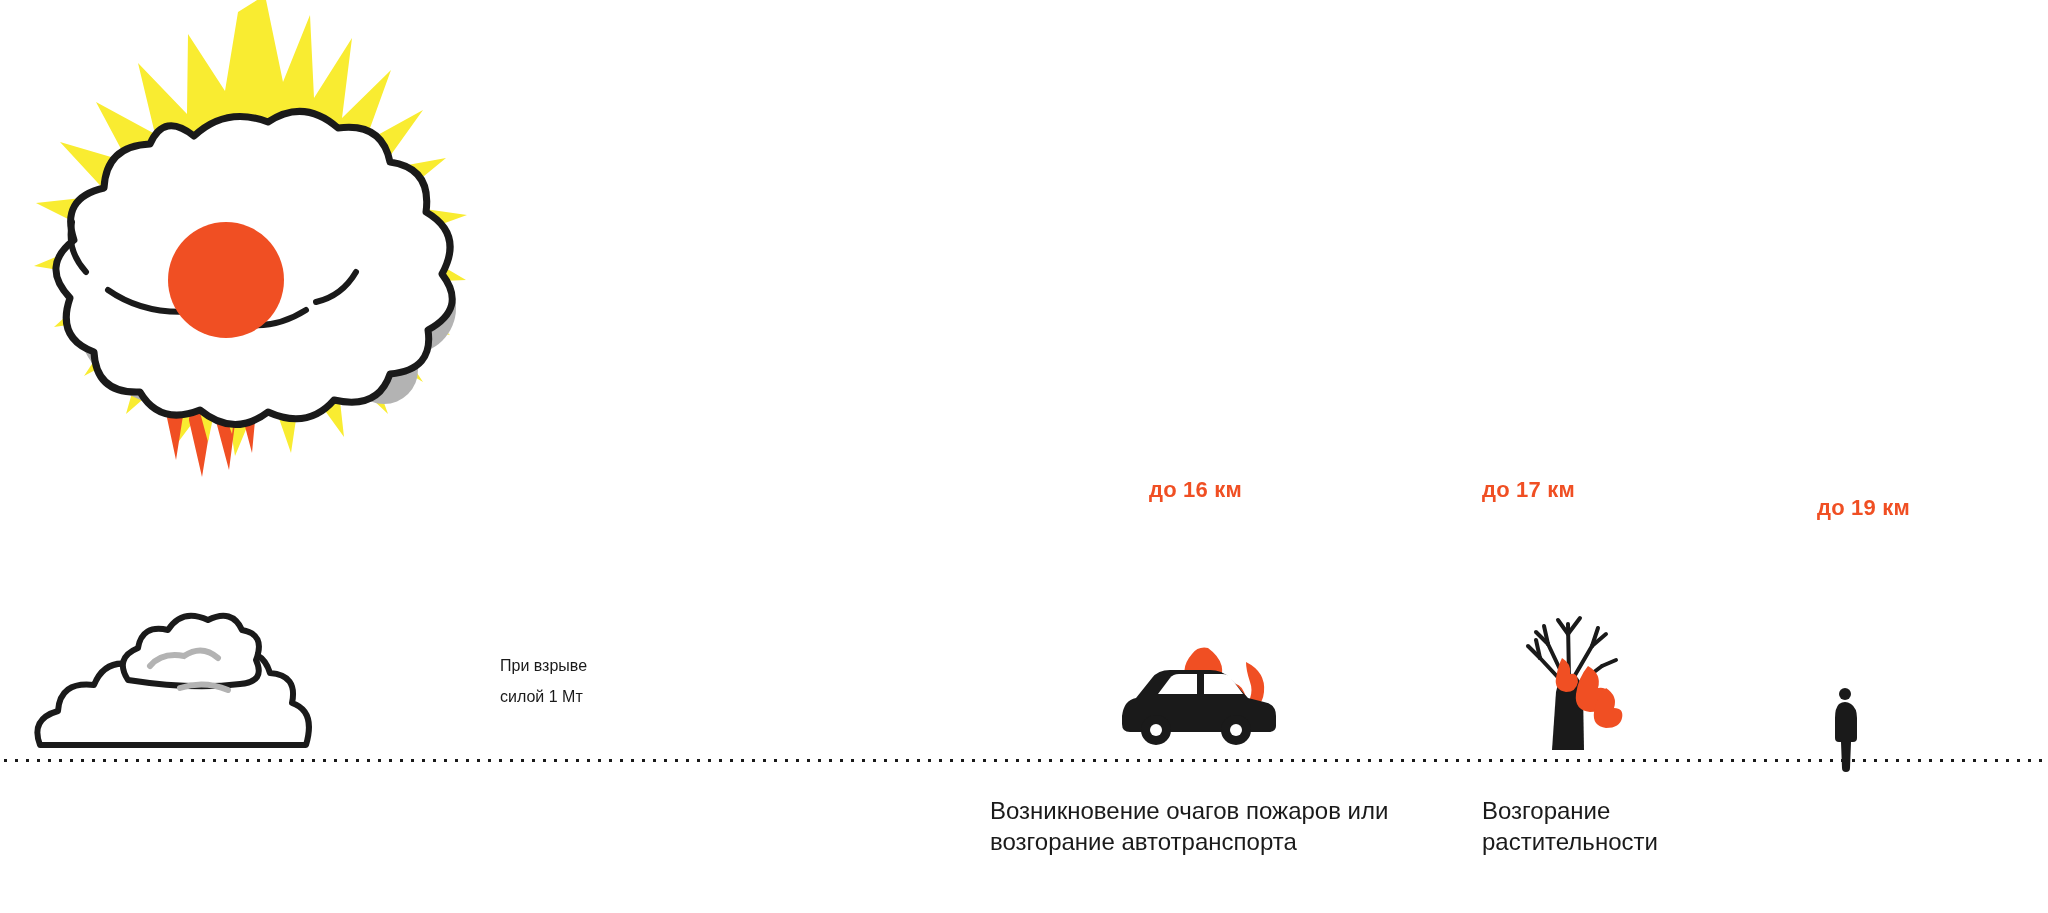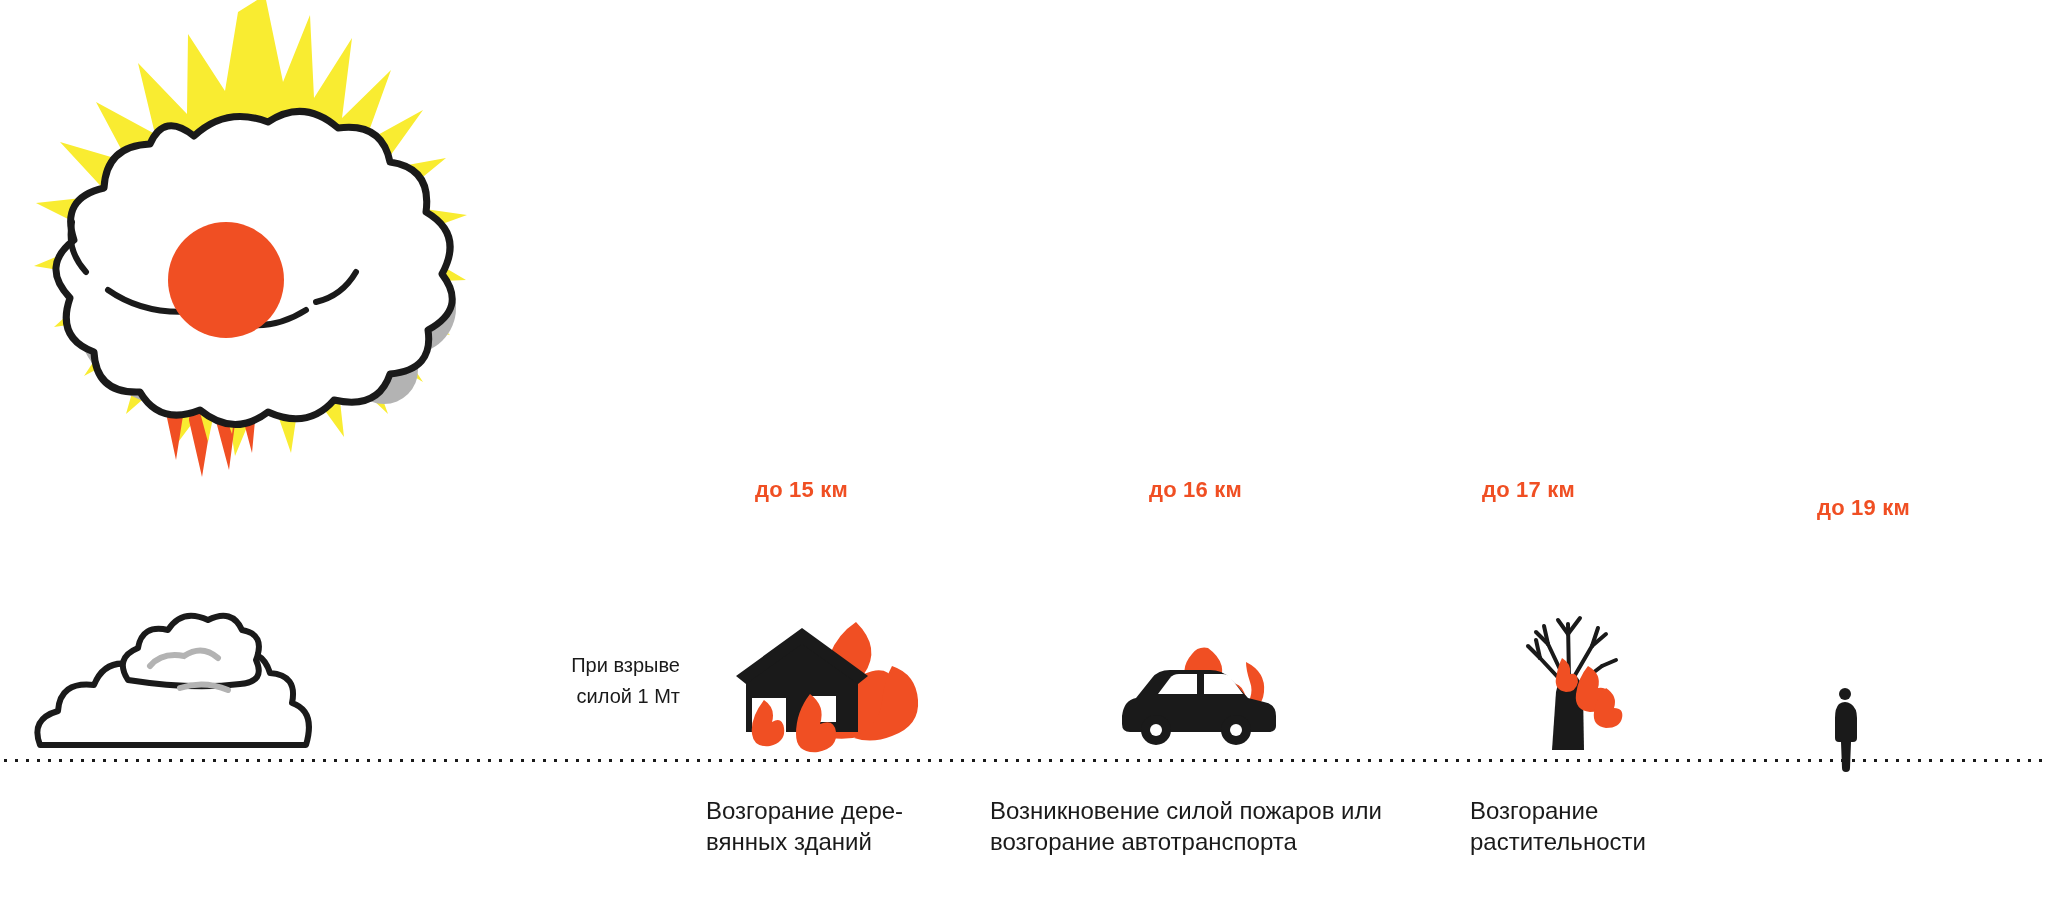--- a/index.html
+++ b/index.html
@@ -41,22 +41,21 @@
     background-repeat: repeat-x;
     background-position: 0 50%;
   }
 
   
   .blast-caption {
     position: absolute;
     left: 500px;
     top: 650px;
     width: 180px;
-    text-align: right;
-    font-size: 20px;
+    font-size: 16px;
     line-height: 31px;
     color: #1a1a1a;
     white-space: pre-line;
   }
 
   
   .col {
     position: absolute;
     top: 0;
     height: 913px;
@@ -96,21 +95,21 @@
   #col-buildings .desc { left: 0px; width: 290px; }
 
   #col-vehicles { left: 990px; width: 360px; }
   #col-vehicles .dist { left: 159px; }
   #col-vehicles .icon { left: 110px; }
   #col-vehicles .desc { left: 0px; width: 460px; }
 
   #col-vegetation { left: 1470px; width: 220px; }
   #col-vegetation .dist { left: 12px; }
   #col-vegetation .icon { left: 0px; }
-  #col-vegetation .desc { left: 0px; width: 210px; }
+  #col-vegetation .desc { left: 12px; width: 210px; }
 
   #col-skin { left: 1690px; width: 340px; margin-top: 18px; }
   #col-skin .dist { left: 127px; }
   #col-skin .icon { left: 95px; }
   #col-skin .desc { left: 0px; width: 330px; }
 </style>
 </head>
 <body>
 
 <div id="stage">
@@ -181,45 +180,20 @@
         <circle cx="246" cy="290" r="58" fill="#f04f23"></circle>
       </g>
     </svg>
   </div>
 
   <div class="ground-line"></div>
 
   <div class="blast-caption">При взрыве
 силой 1 Мт</div>
 
-  <div class="col" id="col-buildings">
-    <div class="dist">до 15 км</div>
-    <div class="icon">
-      <svg viewBox="0 0 240 160" width="240" height="160">
-
-        <path d="M150,22 q26,26 8,52 q22,-10 30,6 q16,26 -12,46 q-22,16 -52,12
-                 q20,-26 6,-44 q-16,-18 -6,-40 q8,-20 26,-32 z" fill="#f04f23"></path>
-        <path d="M186,66 q24,8 26,34 q2,26 -26,36 q-20,8 -38,2 q26,-14 28,-36 q2,-22 10,-36 z" fill="#f04f23"></path>
-
-        <path d="M40,72 L96,34 L152,72 L152,132 L40,132 Z" fill="#1a1a1a"></path>
-
-        <path d="M30,76 L96,28 L162,76 L152,84 L96,44 L40,84 Z" fill="#1a1a1a"></path>
-
-        <rect x="46" y="92" width="34" height="40" fill="#ffffff"></rect>
-        <rect x="46" y="92" width="34" height="6" fill="#1a1a1a"></rect>
-
-        <rect x="104" y="96" width="26" height="26" fill="#ffffff"></rect>
-
-        <path d="M58,100 q12,8 8,22 q10,-6 12,6 q2,14 -14,18 q-16,2 -18,-12 q-2,-16 12,-34 z" fill="#f04f23"></path>
-        <path d="M104,94 q16,12 10,30 q14,-6 16,8 q2,16 -18,20 q-22,2 -22,-18 q0,-22 14,-40 z" fill="#f04f23"></path>
-      </svg>
-    </div>
-    <div class="desc">Возгорание дере-
-вянных зданий</div>
-  </div>
 
   <div class="col" id="col-vehicles">
     <div class="dist">до 16 км</div>
     <div class="icon">
       <svg viewBox="0 0 200 160" width="200" height="160">
 
         <path d="M108,48 q22,16 10,38 q20,-8 26,6 q10,20 -14,30 q-24,8 -44,-2
                  q16,-20 4,-34 q-12,-16 2,-32 q6,-8 16,-6 z" fill="#f04f23"></path>
         <path d="M146,62 q20,10 18,30 q-2,20 -26,24 q18,-18 12,-34 q-4,-12 -4,-20 z" fill="#f04f23"></path>
         <path d="M76,74 q14,10 6,24 q14,-2 12,12 q-2,12 -20,12 q-18,-2 -16,-18 q2,-16 18,-30 z" fill="#f04f23"></path>
@@ -229,21 +203,21 @@
 
         <path d="M58,94 l12,-16 q3,-4 9,-4 l18,0 l0,20 z" fill="#ffffff"></path>
         <path d="M104,74 l18,0 q6,0 9,4 l12,16 l-39,0 z" fill="#ffffff"></path>
 
         <circle cx="56" cy="130" r="15" fill="#1a1a1a"></circle>
         <circle cx="56" cy="130" r="6" fill="#ffffff"></circle>
         <circle cx="136" cy="130" r="15" fill="#1a1a1a"></circle>
         <circle cx="136" cy="130" r="6" fill="#ffffff"></circle>
       </svg>
     </div>
-    <div class="desc">Возникновение силой пожаров или
+    <div class="desc">Возникновение очагов пожаров или
 возгорание автотранспорта</div>
   </div>
 
   <div class="col" id="col-vegetation">
     <div class="dist">до 17 км</div>
     <div class="icon">
       <svg viewBox="0 0 200 160" width="200" height="160">
 
         <path d="M82,150 L86,92 q4,-18 14,-18 q10,0 13,18 L114,150 Z" fill="#1a1a1a"></path>
 

